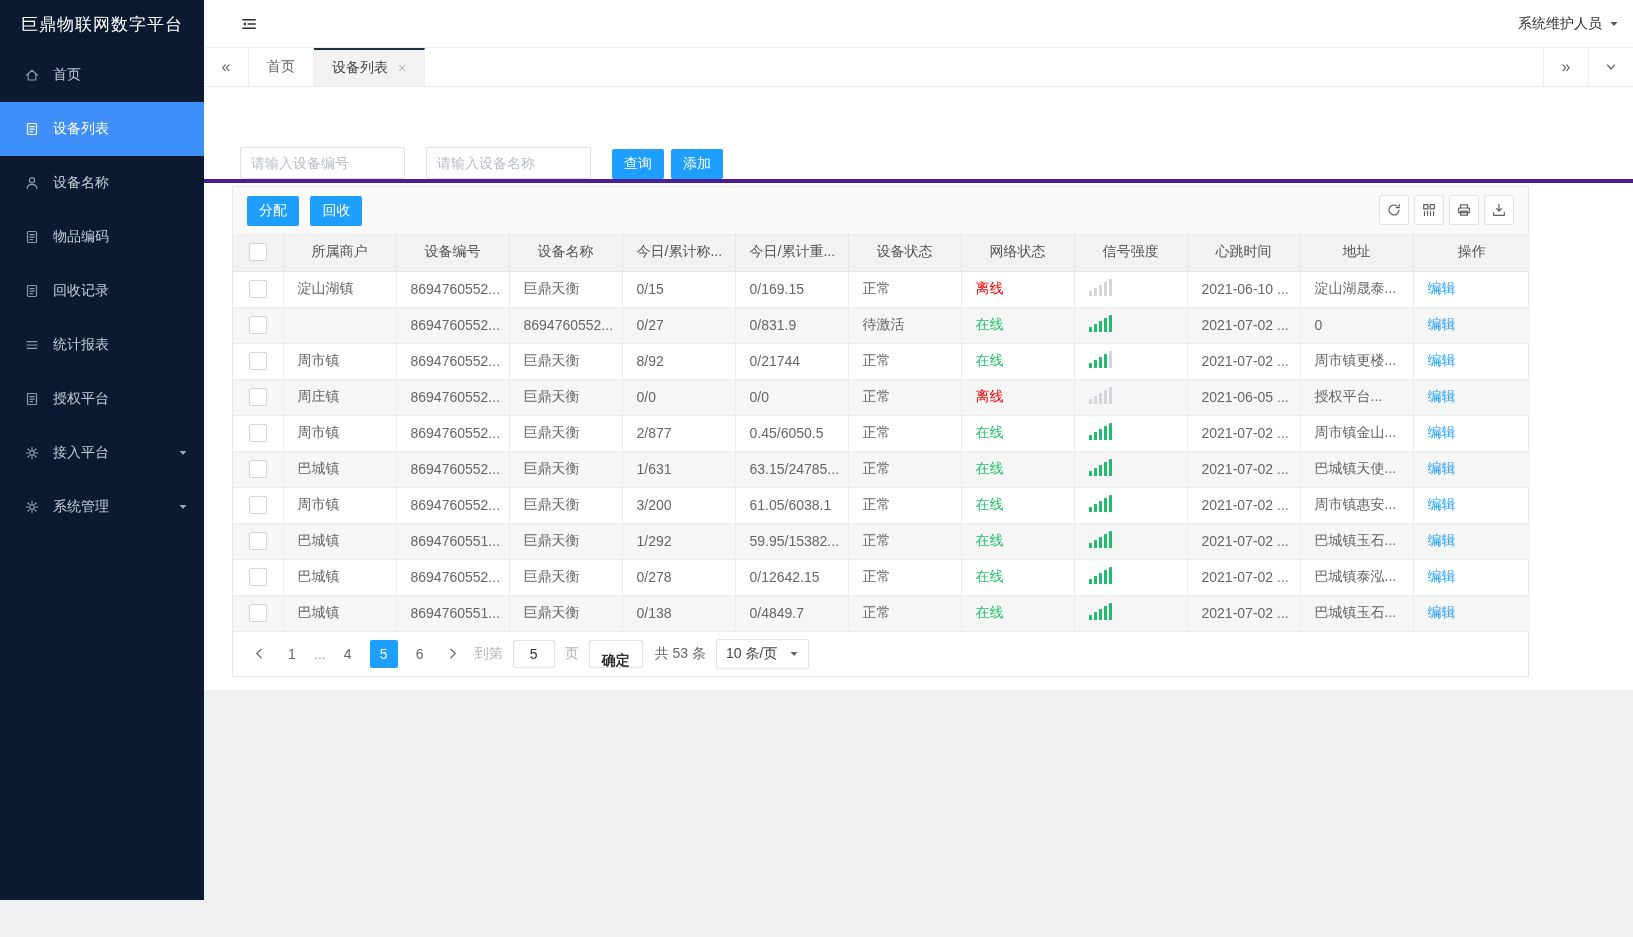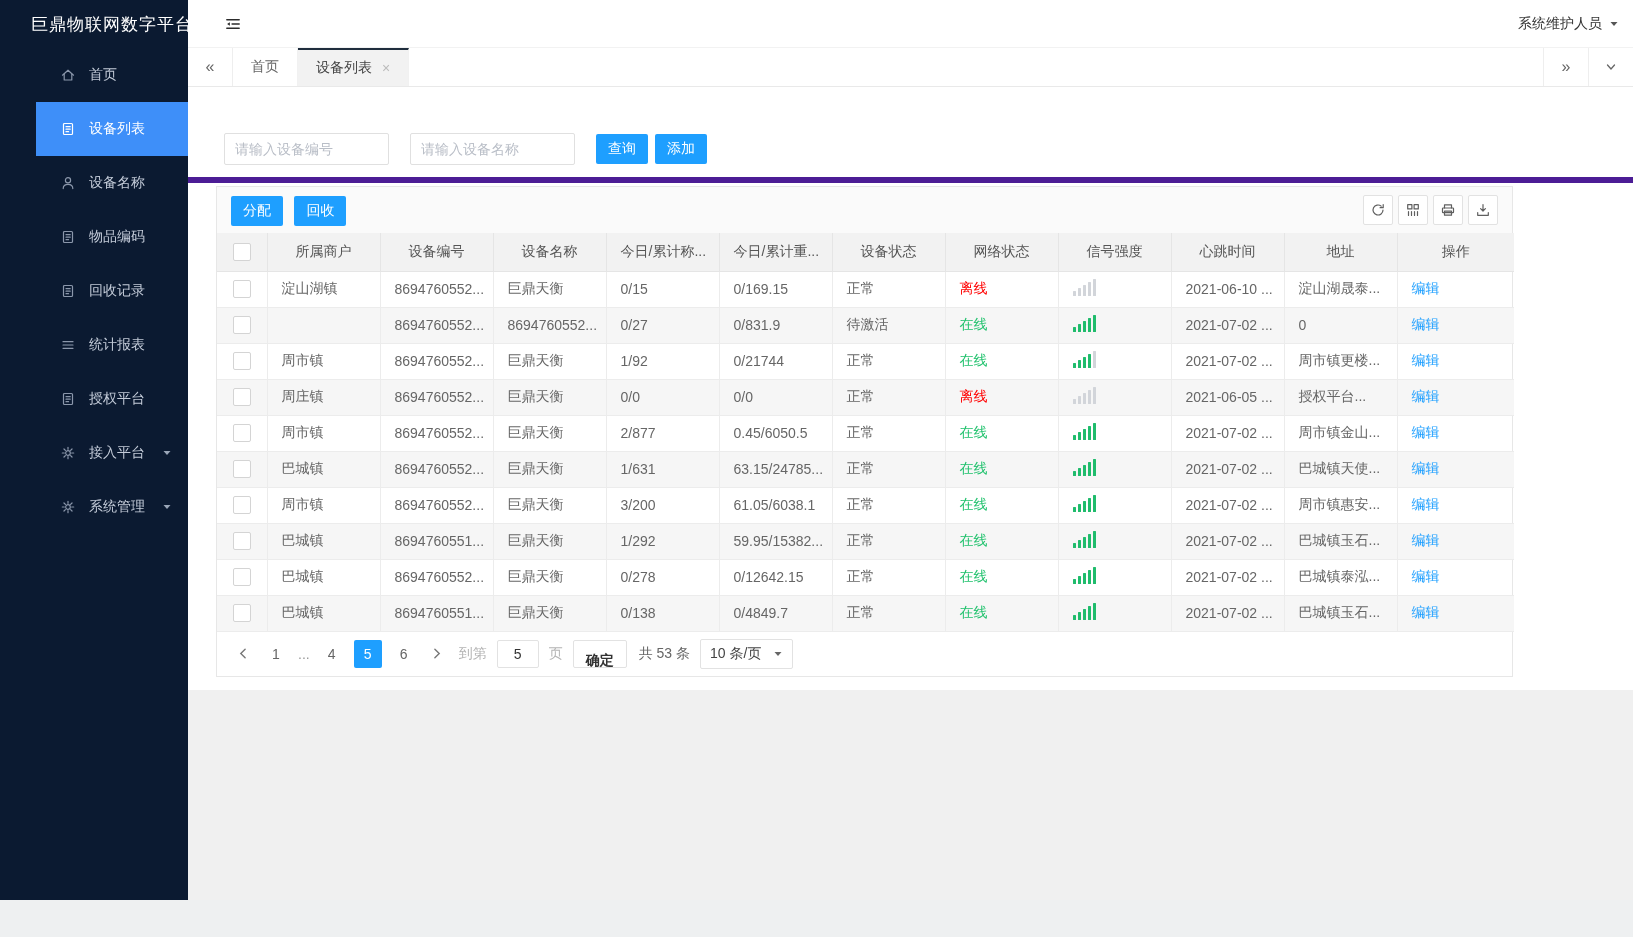--- a/index.html
+++ b/index.html
@@ -7,21 +7,21 @@
     margin: 0;
     width: 1633px;
     height: 937px;
     background: #eef0f1;
     font-family: "Liberation Sans", "DejaVu Sans", sans-serif;
     overflow: hidden;
   }
   .app { width: 1633px; height: 900px; display: flex; }
 
   
-  .sidebar { width: 188px; background: #0b1a31; flex-shrink: 0; padding-left: 36px; }
+  .sidebar { width: 204px; background: #0b1a31; flex-shrink: 0; }
   .logo {
     height: 48px; display: flex; align-items: center; justify-content: center;
     color: #fff; font-size: 17px; letter-spacing: 1px; white-space: nowrap;
   }
   .menu-item {
     height: 54px; display: flex; align-items: center;
     padding: 0 16px 0 24px; color: #c3cbd8; font-size: 14px; cursor: pointer;
   }
   .mi-icon { width: 16px; height: 16px; margin-right: 13px; color: #8b97ab; display: inline-flex; }
   .menu-item.active { background: #3e8ff9; color: #fff; }
@@ -54,22 +54,22 @@
     color: #666; cursor: pointer; border-right: 1px solid #f1f1f1;
   }
   .tab.active { background: #f2f2f2; color: #444; border-top: 2px solid #1f2d3d; }
   .tab .close { margin-left: 10px; color: #bbb; font-size: 14px; }
 
   
   .content { flex: 1; background: #f0f0f0; min-height: 0; }
   .content-card { background: #fff; height: 603px; }
 
   .search-row {
-    height: 96px; padding: 33px 16px 0 36px; border-bottom: 6px solid #4c1d95;
-    display: flex; align-items: center;
+    height: 96px; padding: 33px 16px 0 36px; border-bottom: 4px solid #4c1d95;
+    display: flex; align-items: flex-end;
   }
   .text-input {
     width: 165px; height: 32px; border: 1px solid #e0e0e0; border-radius: 2px;
     padding: 0 10px; font-size: 14px; color: #333; margin-right: 21px; outline: none;
     background: #fff;
   }
   .text-input::placeholder { color: #b9bec7; }
   .btn-primary {
     height: 30px; padding: 0 12px; background: #1e9fff; color: #fff; border: none;
     border-radius: 2px; font-size: 14px; cursor: pointer; margin-top: 1px;
@@ -397,21 +397,21 @@
                     </span></td>
                   <td>2021-07-02 ...</td>
                   <td>0</td>
                   <td><a class="edit-link">编辑</a></td>
                 </tr>
                 <tr>
                   <td class="center"><span class="checkbox"></span></td>
                   <td>周市镇</td>
                   <td>8694760552...</td>
                   <td>巨鼎天衡</td>
-                  <td>1/92</td>
+                  <td>8/92</td>
                   <td>0/21744</td>
                   <td>正常</td>
                   <td class="status-online">在线</td>
                   <td><span class="signal">
                       <i class="" style="height:5px"></i>
                       <i class="" style="height:8px"></i>
                       <i class="" style="height:11px"></i>
                       <i class="" style="height:14px"></i>
                       <i class="off" style="height:17px"></i>
                     </span></td>

